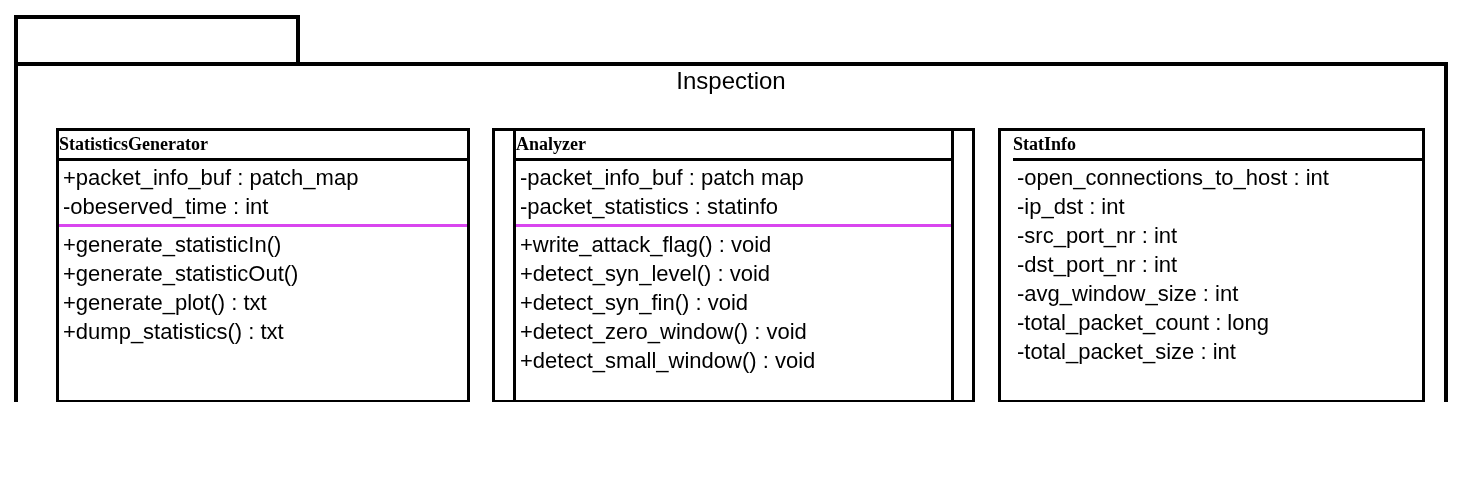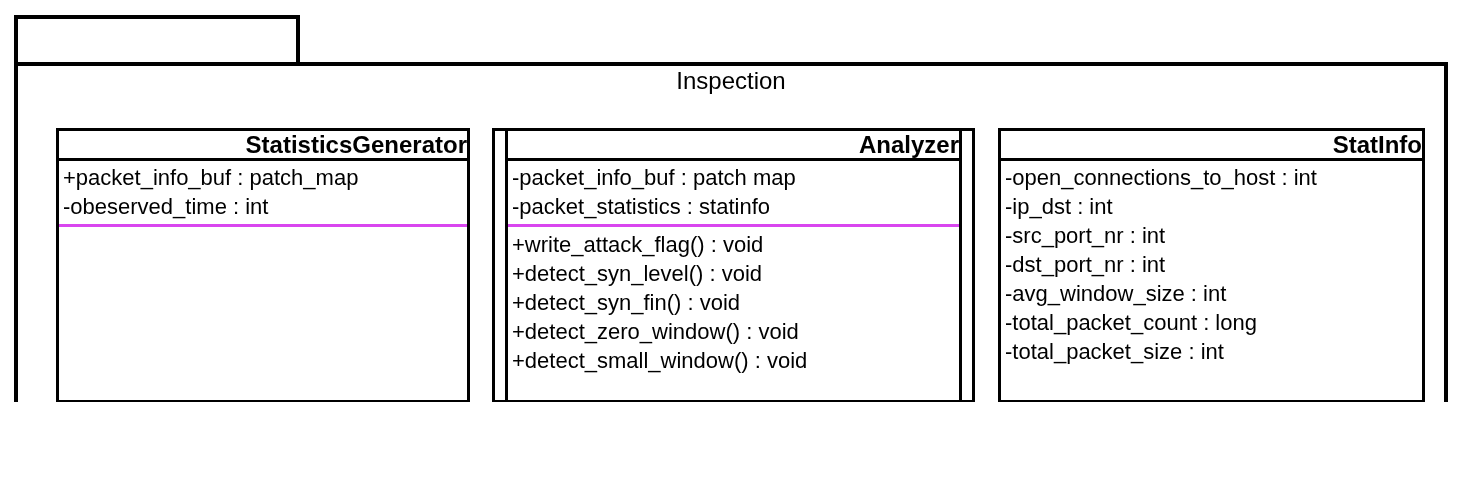--- a/index.html
+++ b/index.html
@@ -51,70 +51,77 @@
     font-size: 22px;
   }
   .cls-inner {
     flex: 1;
     display: flex;
     flex-direction: column;
     min-height: 0;
   }
   
   .cls.active .cls-inner {
-    margin: 0 10px;
+    margin: 0 18px;
     border-left: 3px solid #000000;
     border-right: 3px solid #000000;
   }
   .cls-title {
     flex: 0 0 auto;
     height: 30px;
     border-bottom: 3px solid #000000;
     font-weight: bold;
-    font-size: 24px;
+    font-size: 18px;
     line-height: 27px;
-    text-align: right;
+    text-align: left;
+    font-family: Liberation Serif, serif;
   }
   .cls-attrs {
     flex: 0 0 auto;
     border-bottom: 3px solid #d946ef;
     padding: 2px 0 3px 4px;
   }
   .cls.no-methods .cls-attrs {
     flex: 1;
     border-bottom: none;
   }
   .cls-methods {
     flex: 1;
     padding: 3px 0 0 4px;
   }
   .line {
     line-height: 29px;
     white-space: nowrap;
   }
   .pos-0 { left: 56px;  width: 414px; }
   .pos-1 { left: 492px; width: 483px; }
-  .pos-2 { left: 998px; width: 427px; }
+  .pos-2 { left: 998px; width: 427px; padding-left: 12px; }
 </style>
 </head>
 <body>
 
 <div class="canvas">
 
   <div class="pkg-tab"></div>
   <div class="pkg-body">
     <div class="pkg-name">Inspection</div>
   </div>
 
   <div class="cls pos-0">
     <div class="cls-inner">
       <div class="cls-title">StatisticsGenerator</div>
       <div class="cls-attrs">
         <div class="line">+packet_info_buf : patch_map</div>
         <div class="line">-obeserved_time : int</div>
+      </div>
+      <div class="cls-methods">
+        <div class="line">+generate_statisticIn()</div>
+        <div class="line">+generate_statisticOut()</div>
+        <div class="line">+generate_plot() : txt</div>
+        <div class="line">+dump_statistics() : txt</div>
       </div>
     </div>
   </div>
 
   <div class="cls active pos-1">
     <div class="cls-inner">
       <div class="cls-title">Analyzer</div>
       <div class="cls-attrs">
         <div class="line">-packet_info_buf : patch map</div>
         <div class="line">-packet_statistics : statinfo</div>

